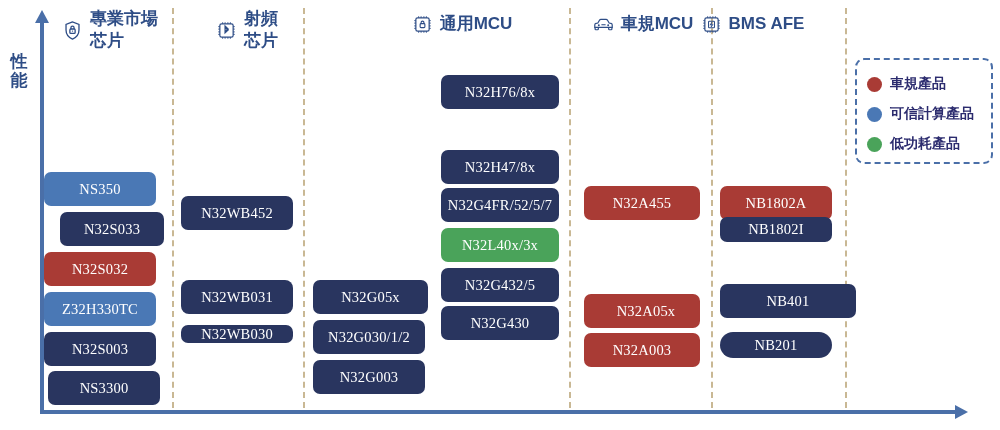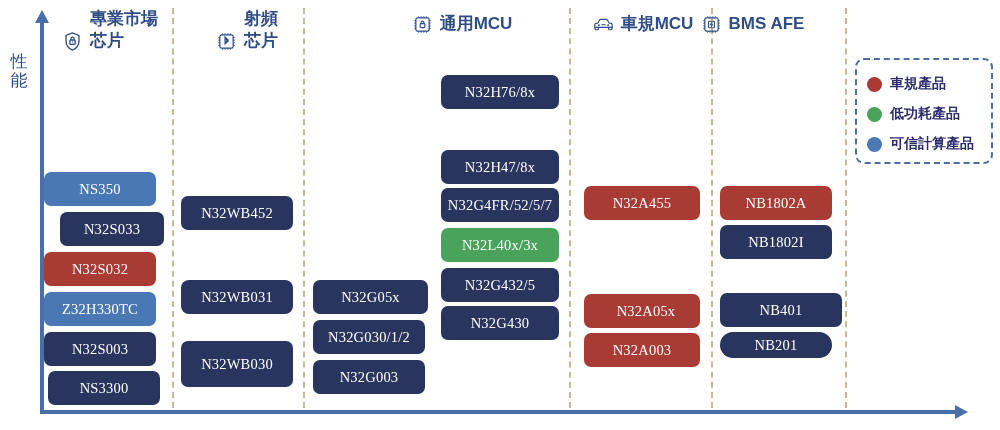--- a/index.html
+++ b/index.html
@@ -26,34 +26,34 @@
     position:absolute;left:40px;top:410px;height:4px;width:920px;
     background:#4a6fa8;
   }
   .axis-h-head{
     position:absolute;left:955px;top:405px;width:0;height:0;
     border-top:7px solid transparent;border-bottom:7px solid transparent;
     border-left:13px solid #4a6fa8;
   }
   .axis-label{
     position:absolute;left:4px;top:52px;width:30px;
-    font-size:17px;font-weight:400;color:#2e4d86;
+    font-size:17px;font-weight:700;color:#2e4d86;
     line-height:1.12;text-align:center;letter-spacing:0;
   }
 
   
   .sep{
     position:absolute;top:8px;bottom:22px;width:0;
     border-left:2px dashed #c9b894;
   }
 
   
   .col-header{
     position:absolute;
-    display:flex;align-items:flex-end;justify-content:center;
+    display:flex;align-items:center;justify-content:center;
     gap:7px;
     color:#2e4d86;
     font-size:17px;font-weight:700;
     line-height:1.28;
   }
   .col-header .htext{white-space:pre-line;text-align:left;}
   .hicon{
     width:21px;height:21px;flex:0 0 21px;margin-top:2px;
     display:block;
   }
@@ -177,47 +177,47 @@
 
   <div id="chips">
       <div class="chip c-blue" style="left: 44px; top: 172px; width: 112px; height: 34px;">NS350</div>
       <div class="chip c-navy" style="left: 60px; top: 212px; width: 104px; height: 34px;">N32S033</div>
       <div class="chip c-red" style="left: 44px; top: 252px; width: 112px; height: 34px;">N32S032</div>
       <div class="chip c-blue" style="left: 44px; top: 292px; width: 112px; height: 34px;">Z32H330TC</div>
       <div class="chip c-navy" style="left: 44px; top: 332px; width: 112px; height: 34px;">N32S003</div>
       <div class="chip c-navy" style="left: 48px; top: 371px; width: 112px; height: 34px;">NS3300</div>
       <div class="chip c-navy" style="left: 181px; top: 196px; width: 112px; height: 34px;">N32WB452</div>
       <div class="chip c-navy" style="left: 181px; top: 280px; width: 112px; height: 34px; border-radius: 8px;">N32WB031</div>
-      <div class="chip c-navy" style="left: 181px; top: 341px; width: 112px; height: 46px;">N32WB030</div>
+      <div class="chip c-navy" style="left: 181px; top: 325px; width: 112px; height: 18px;">N32WB030</div>
       <div class="chip c-navy" style="left: 313px; top: 280px; width: 115px; height: 34px;">N32G05x</div>
       <div class="chip c-navy" style="left: 313px; top: 320px; width: 112px; height: 34px;">N32G030/1/2</div>
       <div class="chip c-navy" style="left: 313px; top: 360px; width: 112px; height: 34px;">N32G003</div>
       <div class="chip c-navy" style="left: 441px; top: 75px; width: 118px; height: 34px;">N32H76/8x</div>
       <div class="chip c-navy" style="left: 441px; top: 150px; width: 118px; height: 34px;">N32H47/8x</div>
       <div class="chip c-navy" style="left: 441px; top: 188px; width: 118px; height: 34px;">N32G4FR/52/5/7</div>
       <div class="chip c-green" style="left: 441px; top: 228px; width: 118px; height: 34px;">N32L40x/3x</div>
       <div class="chip c-navy" style="left: 441px; top: 268px; width: 118px; height: 34px;">N32G432/5</div>
       <div class="chip c-navy" style="left: 441px; top: 306px; width: 118px; height: 34px;">N32G430</div>
       <div class="chip c-red" style="left: 584px; top: 186px; width: 116px; height: 34px;">N32A455</div>
       <div class="chip c-red" style="left: 584px; top: 294px; width: 116px; height: 34px; padding-left: 8px;">N32A05x</div>
       <div class="chip c-red" style="left: 584px; top: 333px; width: 116px; height: 34px;">N32A003</div>
       <div class="chip c-red" style="left: 720px; top: 186px; width: 112px; height: 34px;">NB1802A</div>
-      <div class="chip c-navy" style="left: 720px; top: 225px; width: 112px; height: 34px;">NB1802I</div>
-      <div class="chip c-navy" style="left: 720px; top: 293px; width: 122px; height: 34px;">NB401</div>
+      <div class="chip c-navy" style="left: 720px; top: 217px; width: 112px; height: 25px;">NB1802I</div>
+      <div class="chip c-navy" style="left: 720px; top: 284px; width: 136px; height: 34px;">NB401</div>
       <div class="chip c-navy" style="left: 720px; top: 332px; width: 112px; height: 26px; border-radius: 14px;">NB201</div>
     </div>
 
   <div class="legend">
     <div class="legend-row">
       <span class="dot" style="background:#a93b35"></span>
       <span class="legend-text">車規產品</span>
     </div>
     <div class="legend-row">
+      <span class="dot" style="background:#4a78b5"></span>
+      <span class="legend-text">可信計算產品</span>
+    </div>
+    <div class="legend-row">
       <span class="dot" style="background:#4aa35a"></span>
       <span class="legend-text">低功耗產品</span>
     </div>
-    <div class="legend-row">
-      <span class="dot" style="background:#4a78b5"></span>
-      <span class="legend-text">可信計算產品</span>
-    </div>
   </div>
 
 </div>
 
 </body></html>

